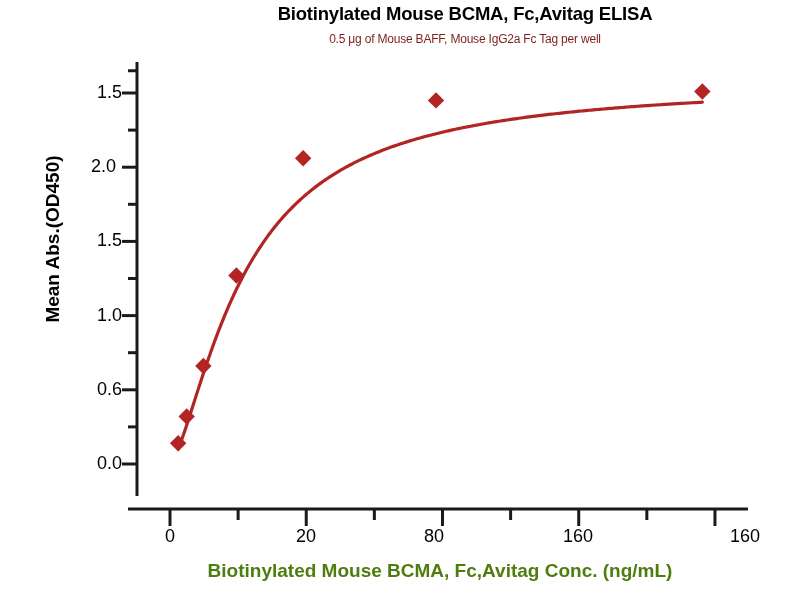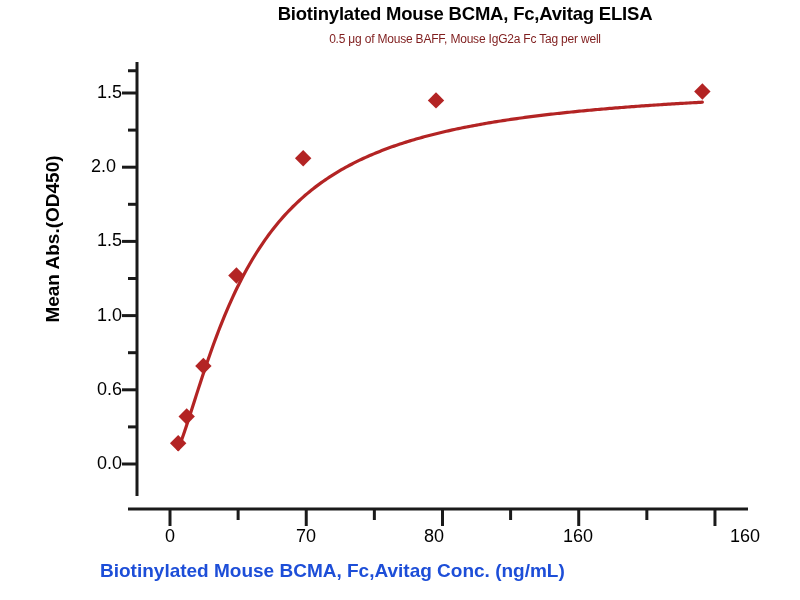--- a/index.html
+++ b/index.html
@@ -50,23 +50,24 @@
     font-size: 19px;
     font-weight: bold;
     color: #000000;
     white-space: nowrap;
   }
   .xlabel {
     position: absolute;
     left: 100px;
     top: 560px;
     width: 680px;
+    text-align: center;
     font-size: 19px;
     font-weight: bold;
-    color: #1d4ed8;
+    color: #4d7c0f;
     white-space: nowrap;
   }
   .ytick-label {
     position: absolute;
     width: 60px;
     text-align: right;
     font-size: 18px;
     color: #000000;
   }
   .xtick-label {
@@ -98,21 +99,21 @@
   <div class="xlabel">Biotinylated Mouse BCMA, Fc,Avitag Conc. (ng/mL)</div>
 
   <div class="ytick-label" style="left:62px; top:82px;">1.5</div>
   <div class="ytick-label" style="left:56px; top:156px;">2.0</div>
   <div class="ytick-label" style="left:62px; top:230px;">1.5</div>
   <div class="ytick-label" style="left:62px; top:305px;">1.0</div>
   <div class="ytick-label" style="left:62px; top:379px;">0.6</div>
   <div class="ytick-label" style="left:62px; top:453px;text-align:right;">0.0</div>
 
   <div class="xtick-label" style="left:140px; top:526px;">0</div>
-  <div class="xtick-label" style="left:276px; top:526px;">70</div>
+  <div class="xtick-label" style="left:276px; top:526px;">20</div>
   <div class="xtick-label" style="left:404px; top:526px;">80</div>
   <div class="xtick-label" style="left:548px; top:526px;">160</div>
   <div class="xtick-label" style="left:715px; top:526px;">160</div>
 
   <svg class="plot" viewBox="0 0 800 600">
     <g>
       <line x1="137" y1="62" x2="137" y2="496" stroke="#1a1a1a" stroke-width="3"></line>
       <line x1="128" y1="509" x2="748" y2="509" stroke="#1a1a1a" stroke-width="3"></line>
     </g>
     <g id="yticks">

